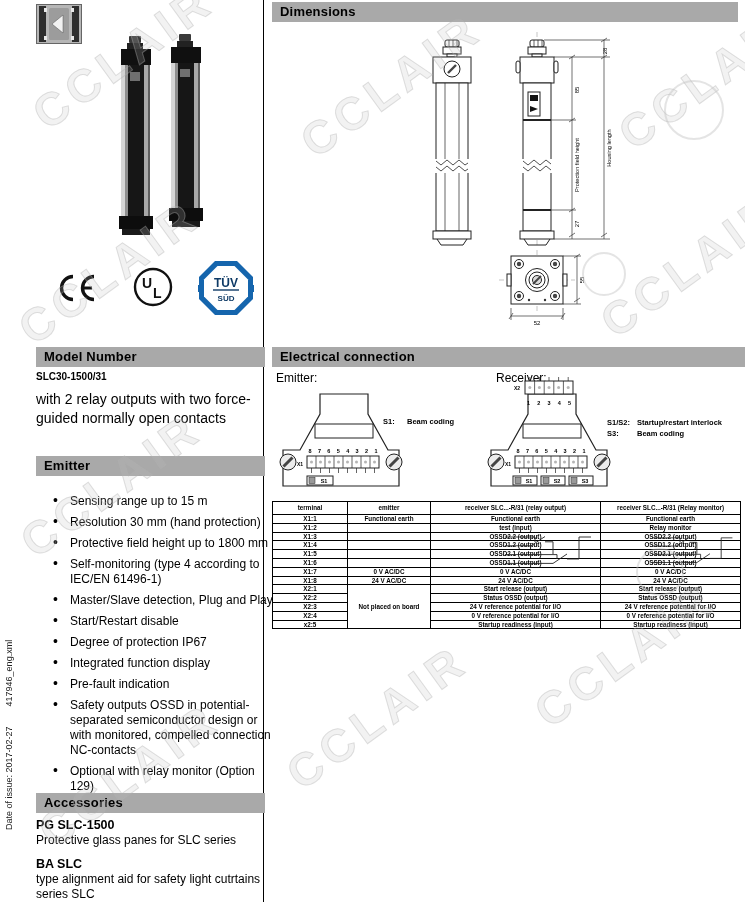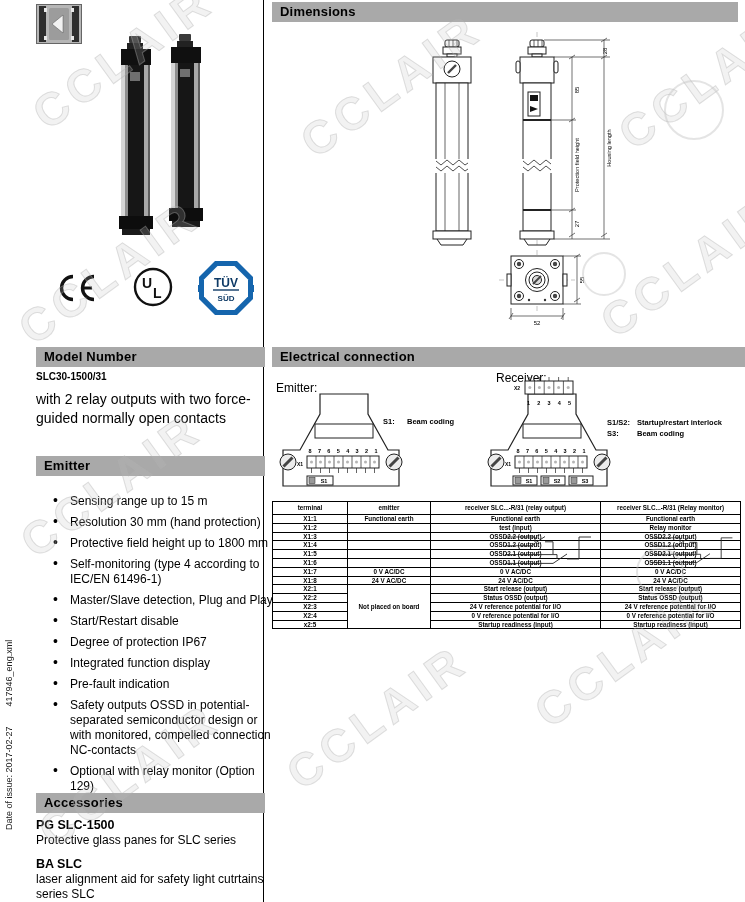--- a/index.html
+++ b/index.html
@@ -153,21 +153,21 @@
   <div class="bar" style="left:36px;top:793px;width:229px">Accessories</div>
   <div class="abs" style="left:36px;top:818px;width:232px">
 
       <div class="acc-item">
         <div class="acc-name">PG SLC-1500</div>
         <div class="acc-desc">Protective glass panes for SLC series</div>
       </div>
 
       <div class="acc-item">
         <div class="acc-name">BA SLC</div>
-        <div class="acc-desc">laser alignment aid for safety light cutrtains series SLC</div>
+        <div class="acc-desc">type alignment aid for safety light cutrtains series SLC</div>
       </div>
     </div>
 
   <div class="bar" style="left:272px;top:2px;width:466px">Dimensions</div>
 
   <svg class="abs" style="left:272px;top:24px" width="466" height="318" viewBox="0 0 466 318">
     <g stroke="#222" stroke-width="1" fill="none">
 
       <g>
         <rect x="173" y="16" width="14" height="7" rx="2" fill="#fff"></rect>
@@ -246,21 +246,21 @@
     <text x="307" y="66" font-size="6" transform="rotate(-90 307,66)" text-anchor="middle">85</text>
     <text x="307" y="141" font-size="5.6" transform="rotate(-90 307,141)" text-anchor="middle">Protection field height</text>
     <text x="307" y="200" font-size="6" transform="rotate(-90 307,200)" text-anchor="middle">27</text>
     <text x="339" y="124" font-size="5.6" transform="rotate(-90 339,124)" text-anchor="middle">Housing length</text>
     <text x="312" y="256" font-size="6" transform="rotate(-90 312,256)" text-anchor="middle">55</text>
     <text x="265" y="301" font-size="6" text-anchor="middle">52</text>
   </svg>
 
   <div class="bar" style="left:272px;top:347px;width:516px">Electrical connection</div>
 
-  <div class="diag-label" style="left:276px;top:381px">Emitter:</div>
+  <div class="diag-label" style="left:276px;top:371px">Emitter:</div>
   <div class="diag-label" style="left:496px;top:371px">Receiver:</div>
 
   <svg class="abs" style="left:275px;top:386px" width="132" height="112" viewBox="0 0 132 112">
     <path d="M45,8 H93 V28 L113,64 H124 V100 H8 V64 H25 L45,28 Z" fill="#fff" stroke="#222" stroke-width="1.2"></path>
     <circle cx="13" cy="76" r="8" fill="#ececec" stroke="#222"></circle>
     <line x1="8.5" y1="80.5" x2="17.5" y2="71.5" stroke="#444" stroke-width="3"></line>
     <circle cx="119" cy="76" r="8" fill="#ececec" stroke="#222"></circle>
     <line x1="114.5" y1="80.5" x2="123.5" y2="71.5" stroke="#444" stroke-width="3"></line>
     <rect x="40" y="38" width="58" height="14" fill="#fff" stroke="#222"></rect>
     <text x="33.5" y="67" font-size="5.5" font-weight="bold" textLength="69">8 7 6 5 4 3 2 1</text>

